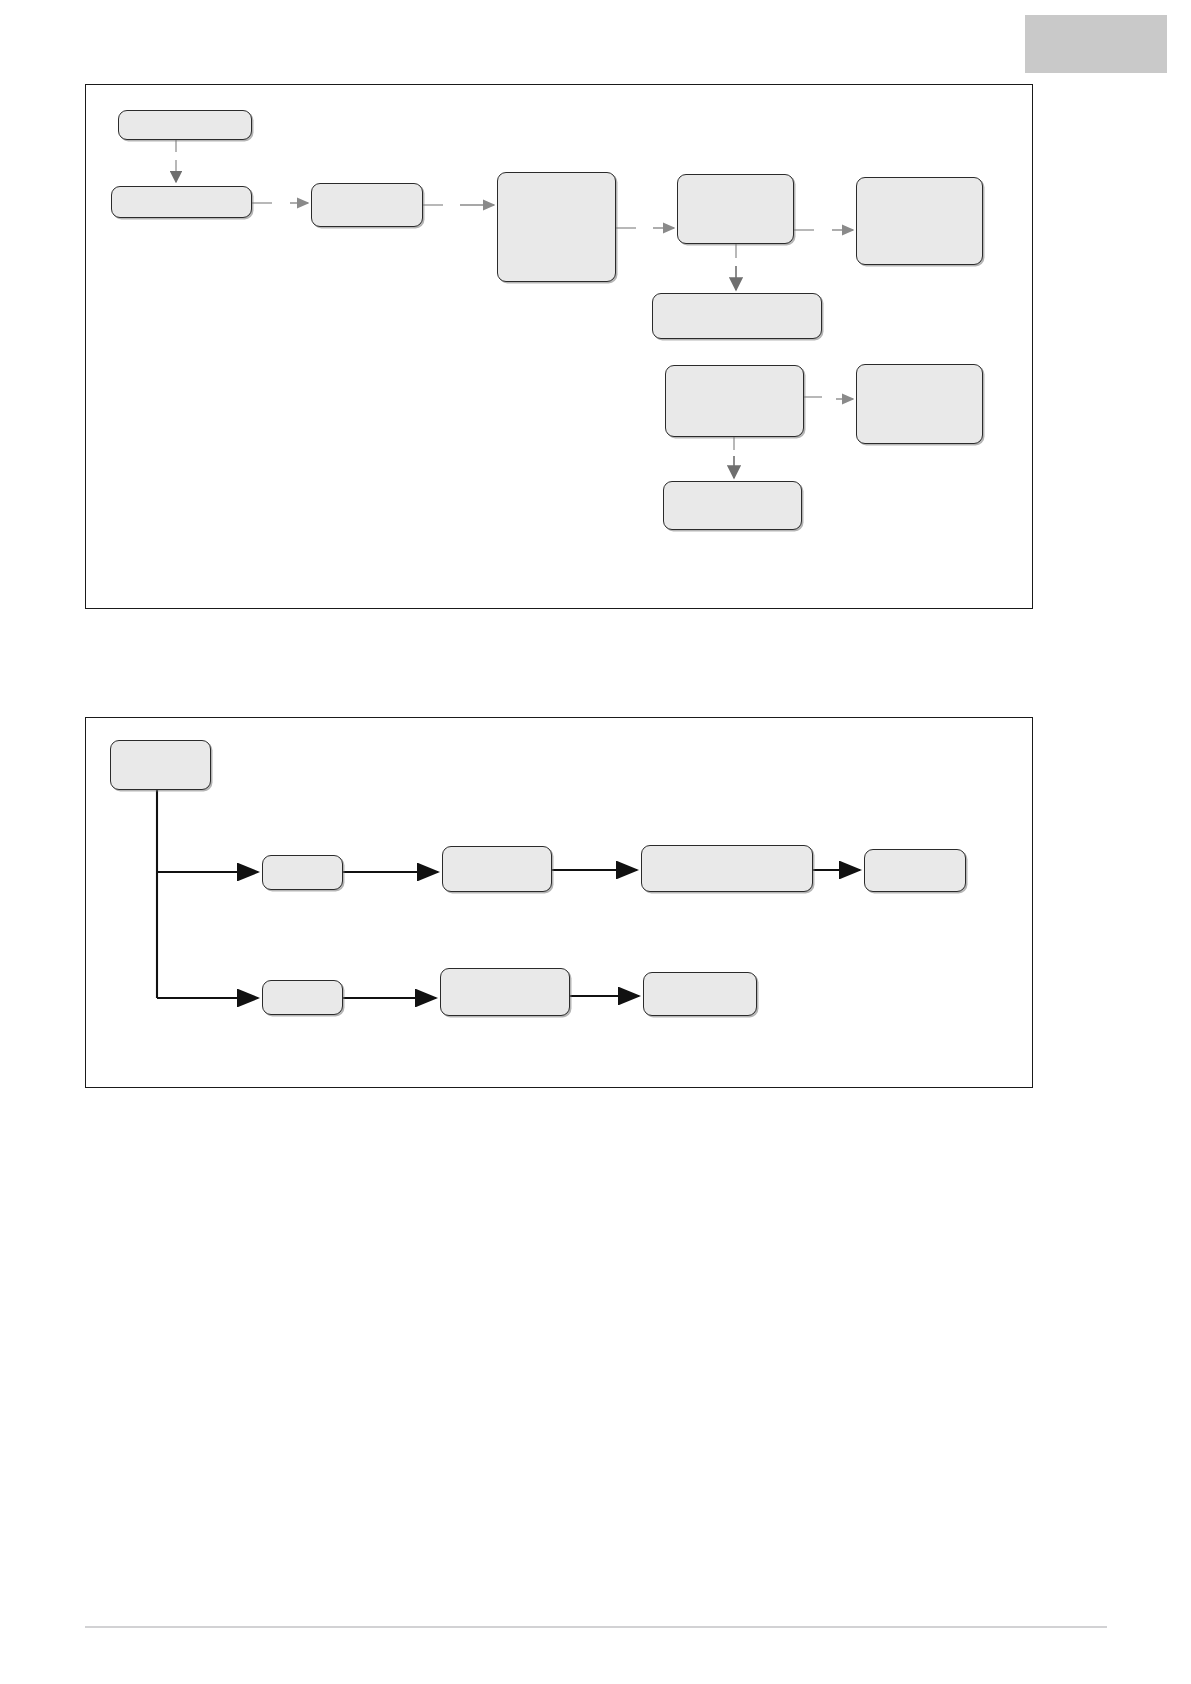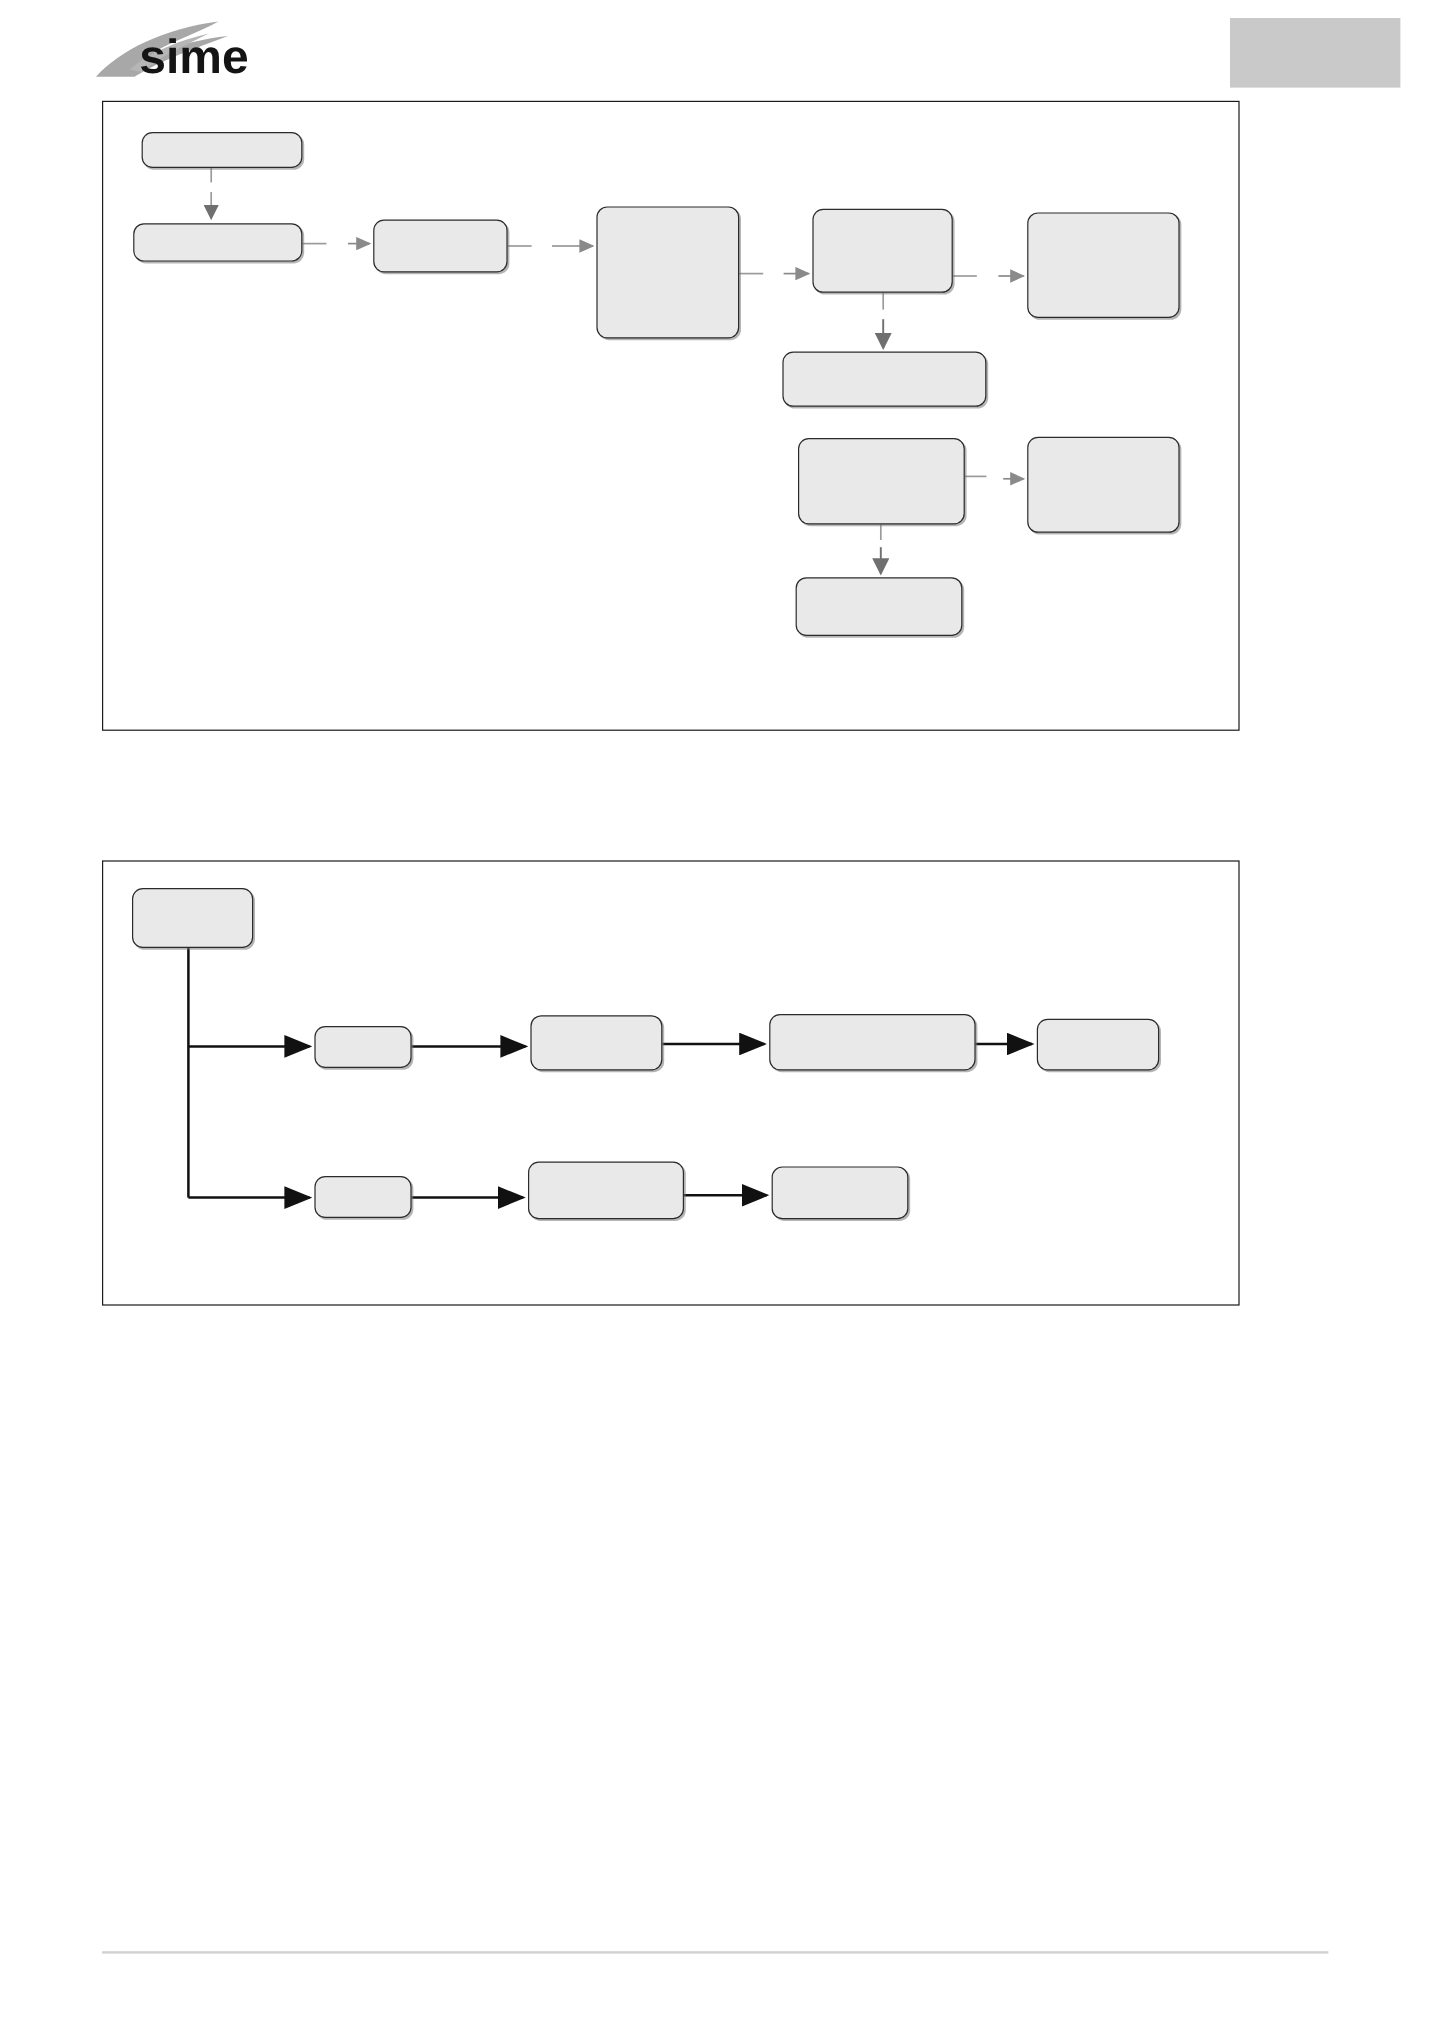--- a/index.html
+++ b/index.html
@@ -99,31 +99,20 @@
     width: 1022px;
     height: 1.5px;
     background: #d2d2d4;
   }
 </style>
 </head>
 <body>
 
 <div class="page">
 
-  <div class="brand-logo">
-    <svg width="160" height="58" viewBox="0 0 160 58" xmlns="http://www.w3.org/2000/svg">
-
-      <path d="M2 50 C 22 28, 58 10, 104 4 C 88 13, 66 20, 50 30 C 70 24, 92 18, 112 16 C 86 26, 56 36, 34 50 Z" fill="#a8a8a8"></path>
-      <path d="M30 44 C 46 30, 70 20, 96 14 C 76 24, 54 34, 40 46 Z" fill="#b6b6b6"></path>
-
-      <g fill="#141414" font-family="Liberation Sans, sans-serif" font-size="40" font-weight="bold">
-        <text x="38" y="47">sime</text>
-      </g>
-    </svg>
-  </div>
 
   <div class="page-number-box"></div>
 
   <div class="frame" id="frame-top"></div>
 
   <div class="conn" style="left:0;top:0;width:1191px;height:1684px;">
     <svg width="1191" height="1684" viewBox="0 0 1191 1684">
       <defs>
         <marker id="arrG" markerWidth="9" markerHeight="8" refX="8" refY="4" orient="auto">
           <path d="M0,0 L9,4 L0,8 z" fill="#8a8a8a"></path>

